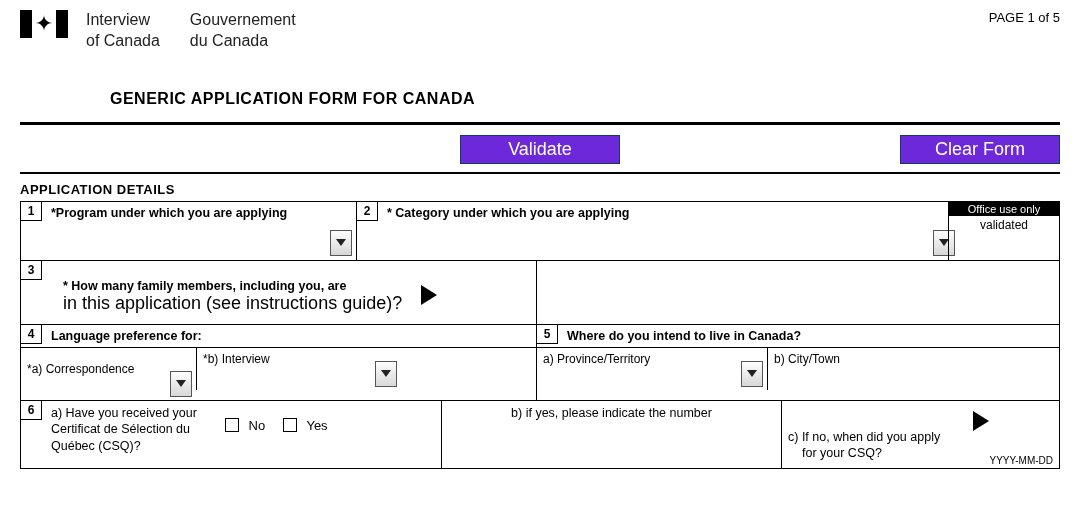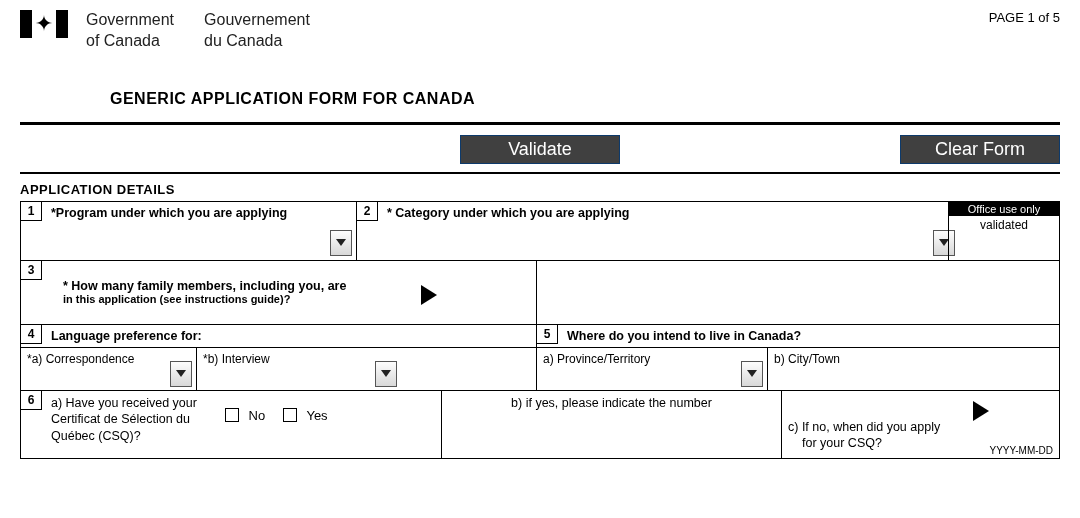--- a/index.html
+++ b/index.html
@@ -21,21 +21,21 @@
   .gov-col { line-height: 1.3; }
   .protected { text-align: right; font-size: 13px; }
   .protected .p1 { font-weight: bold; }
   .title {
     font-size: 16px; font-weight: bold; letter-spacing: 0.5px;
     margin: 38px 0 14px 90px; text-transform: uppercase;
   }
   .thick-rule { border: 0; border-top: 3px solid #000; margin: 0 0 6px 0; }
   .btn-row { display: flex; justify-content: space-between; padding: 4px 0 6px; }
   .btn {
-    background: #404040; color: #fff; font-size: 18px;
+    background: #6d28d9; color: #fff; font-size: 18px;
     padding: 3px 0; text-align: center; cursor: pointer;
     border: 1px solid #0d3a6b; width: 160px;
   }
   .btn.validate { margin-left: 440px; }
   .thin-rule { border: 0; border-top: 2px solid #000; margin: 2px 0 8px 0; }
   .section-title { font-weight: bold; font-size: 13px; letter-spacing: 0.5px; margin-bottom: 4px; }
 
   .form-grid { border: 1px solid #000; border-top: 1px solid #000; }
   .row { display: flex; border-bottom: 1px solid #000; position: relative; }
   .row:last-child { border-bottom: 0; }
@@ -95,21 +95,21 @@
   <div class="gov-block">
     <div class="flag">
       <div class="bar"></div>
       <div class="center">
           <span class="leaf">✦</span>
         </div>
       <div class="bar"></div>
     </div>
     <div class="gov-text">
       <div class="gov-col">
-        <div>Government</div>
+        <div>Interview</div>
         <div>of Canada</div>
       </div>
       <div class="gov-col">
         <div>Gouvernement</div>
         <div>du Canada</div>
       </div>
     </div>
   </div>
   <div class="protected">
     <div>PAGE 1 of 5</div>
@@ -146,35 +146,35 @@
         <div class="office-body">validated</div>
       </div>
     </div>
   </div>
 
   <div class="row r2">
     <div class="cell c1">
       <div class="numbox">3</div>
       <div style="padding: 14px 0 0 36px;">
         <div style="font-weight:bold; font-size:12.5px;">* How many family members, including you, are</div>
-        <div style="font-weight:bold; font-size:11px;">in this application (see instructions guide)?</div>
+        <div style="font-weight:normal; font-size:18px;">in this application (see instructions guide)?</div>
       </div>
       <span class="arrow-play" style="position:absolute; top:24px; left:400px;"></span>
     </div>
     <div class="cell c2 vr"></div>
   </div>
 
   <div class="row r3" style="flex-direction: row;">
     <div class="cell c1" style="padding:0;">
       <div style="position:relative; padding:4px 6px 4px 6px;">
         <div class="numbox">4</div>
         <div class="label">Language preference for:</div>
       </div>
       <div class="subrow">
-        <div class="subcell" style="width:175px;">
+        <div class="subcell" style="width:175px;margin-top:10px;">
           <span>*a) Correspondence</span>
           <div class="dd" style="bottom:3px; right:4px;"></div>
         </div>
         <div class="subcell vr" style="width:205px;">
           <span>*b) Interview</span>
           <div class="dd" style="bottom:3px; right:4px;"></div>
         </div>
       </div>
     </div>
     <div class="cell c2 vr" style="padding:0;">

